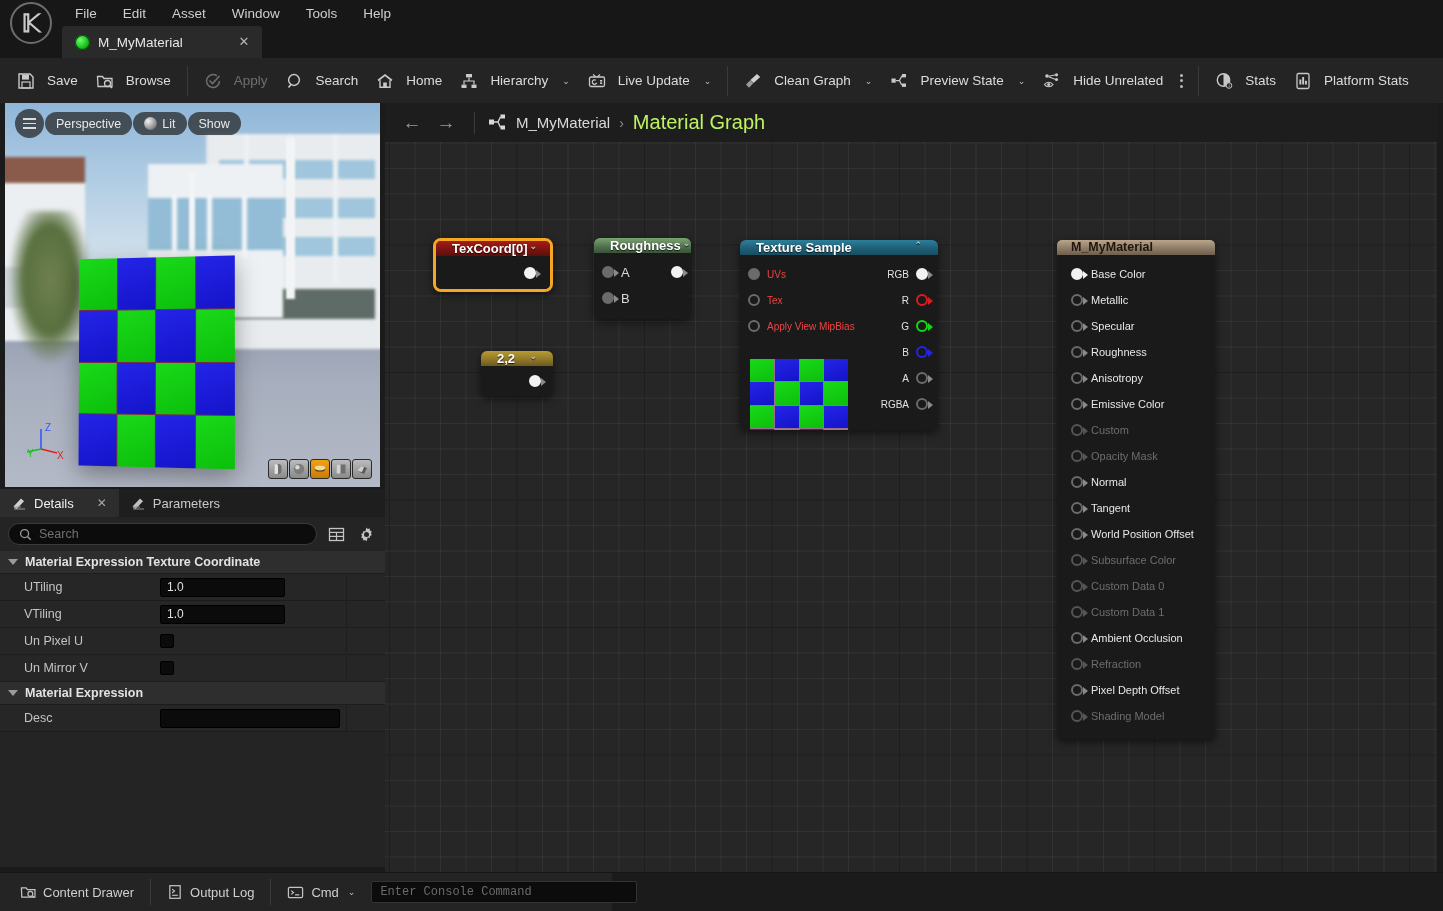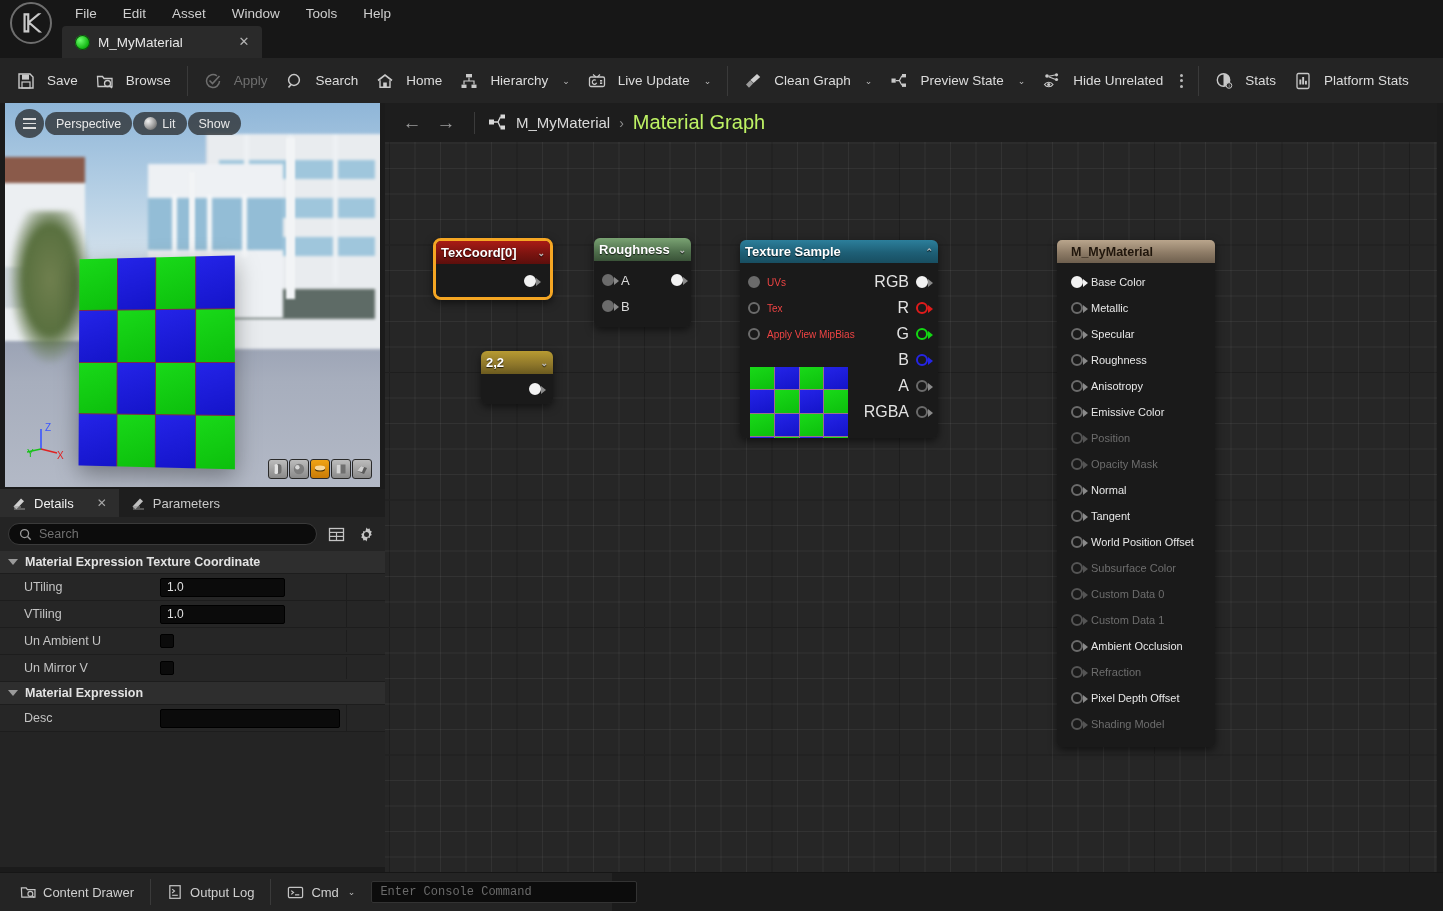--- a/index.html
+++ b/index.html
@@ -125,21 +125,21 @@
     color:#9d9d9d;font-size:19px;}
   .gt-sep{width:1px;height:22px;background:#3b3b3b;margin:0 9px;}
   .bc{display:flex;align-items:center;gap:9px;}
   .bc-a{font-size:15px;color:#d9d9d9;}
   .bc-sep{font-size:14px;color:#8d8d8d;}
   .bc-b{font-size:20px;color:#bef264;}
   .graph-right-edge{position:absolute;right:0;top:0;width:6px;height:769px;background:#1b1b1b;}
 
   
   .node{position:absolute;border-radius:6px;box-shadow:0 3px 9px rgba(0,0,0,.55);overflow:hidden;}
-  .node-hd{height:23px;display:flex;align-items:center;padding:0 5px;font-size:13px;font-weight:bold;
+  .node-hd{height:15px;display:flex;align-items:flex-start;padding:0 16px;font-size:13px;font-weight:bold;
     color:#fff;text-shadow:0 1px 1px rgba(0,0,0,.75);}
   .node-hd .nm{flex:1;}
   .node-body{background:#1a1a1a;}
   .pin{width:12px;height:12px;border-radius:50%;border:2.5px solid #6b6b6b;background:transparent;
     flex:0 0 12px;position:relative;}
   .pin.filled{background:#f2f2f2;border-color:#f2f2f2;}
   .pin.gray-filled{background:#6b6b6b;border-color:#6b6b6b;}
   .pin.r{border-color:#e01b1b;}
   .pin.g{border-color:#13d813;}
   .pin.b{border-color:#2525e6;}
@@ -165,21 +165,21 @@
   .mrow .outpin{position:absolute;right:8px;top:7px;}
 
   
   #n-tex{left:355px;top:137px;width:198px;}
   #n-tex .node-hd{background:linear-gradient(180deg,#2c7f9b 0%,#1e5f76 55%,#184e61 100%);}
   #n-tex .node-body{padding:6px 0 8px;position:relative;height:175px;}
   .tx-row{height:26px;display:flex;align-items:center;padding:0 8px;gap:7px;}
   .tx-row .lbl{font-size:10px;color:#ef4444;}
   .tx-right{position:absolute;right:0;top:6px;width:92px;}
   .tx-orow{height:26px;display:flex;align-items:center;justify-content:flex-end;gap:7px;padding-right:10px;}
-  .tx-orow .lbl{font-size:16px;color:#e2e2e2;}
+  .tx-orow .lbl{font-size:10px;color:#e2e2e2;}
   .thumb{position:absolute;left:10px;top:104px;width:98px;height:92px;
     display:grid;grid-template-columns:repeat(4,1fr);grid-template-rows:repeat(4,1fr);gap:1px;background:#9b6f8e;}
 
   
   #n-out{left:672px;top:137px;width:158px;border-radius:5px;}
   #n-out .node-hd{background:linear-gradient(180deg,#b9a58c 0%,#8e7c67 55%,#6e5f4e 100%);
     color:#20160c;text-shadow:none;font-weight:bold;font-size:12.5px;padding-left:14px;}
   #n-out .node-body{padding:6px 0 10px;background:#1a1a1a;}
   .out-row{height:26px;display:flex;align-items:center;gap:8px;padding-left:14px;}
   .out-row .lbl{font-size:11px;color:#e7e7e7;}
@@ -542,21 +542,21 @@
           <div class="prop-in">1.0</div>
         </div>
       </div>
       <div class="prop-row">
         <div class="prop-name">VTiling</div>
         <div class="prop-val">
           <div class="prop-in">1.0</div>
         </div>
       </div>
       <div class="prop-row">
-        <div class="prop-name">Un Ambient U</div>
+        <div class="prop-name">Un Pixel U</div>
         <div class="prop-val">
             <div class="chk"></div>
           </div>
       </div>
       <div class="prop-row">
         <div class="prop-name">Un Mirror V</div>
         <div class="prop-val">
             <div class="chk"></div>
           </div>
       </div>
@@ -749,21 +749,21 @@
         <div class="out-row">
           <span class="pin">
               <span class="arrowr"></span>
             </span>
           <span class="lbl">Emissive Color</span>
         </div>
         <div class="out-row off">
           <span class="pin">
               <span class="arrowr" style="border-left-color:#555"></span>
             </span>
-          <span class="lbl">Position</span>
+          <span class="lbl">Custom</span>
         </div>
         <div class="out-row off">
           <span class="pin">
               <span class="arrowr" style="border-left-color:#555"></span>
             </span>
           <span class="lbl">Opacity Mask</span>
         </div>
         <div class="out-row">
           <span class="pin">
               <span class="arrowr"></span>

